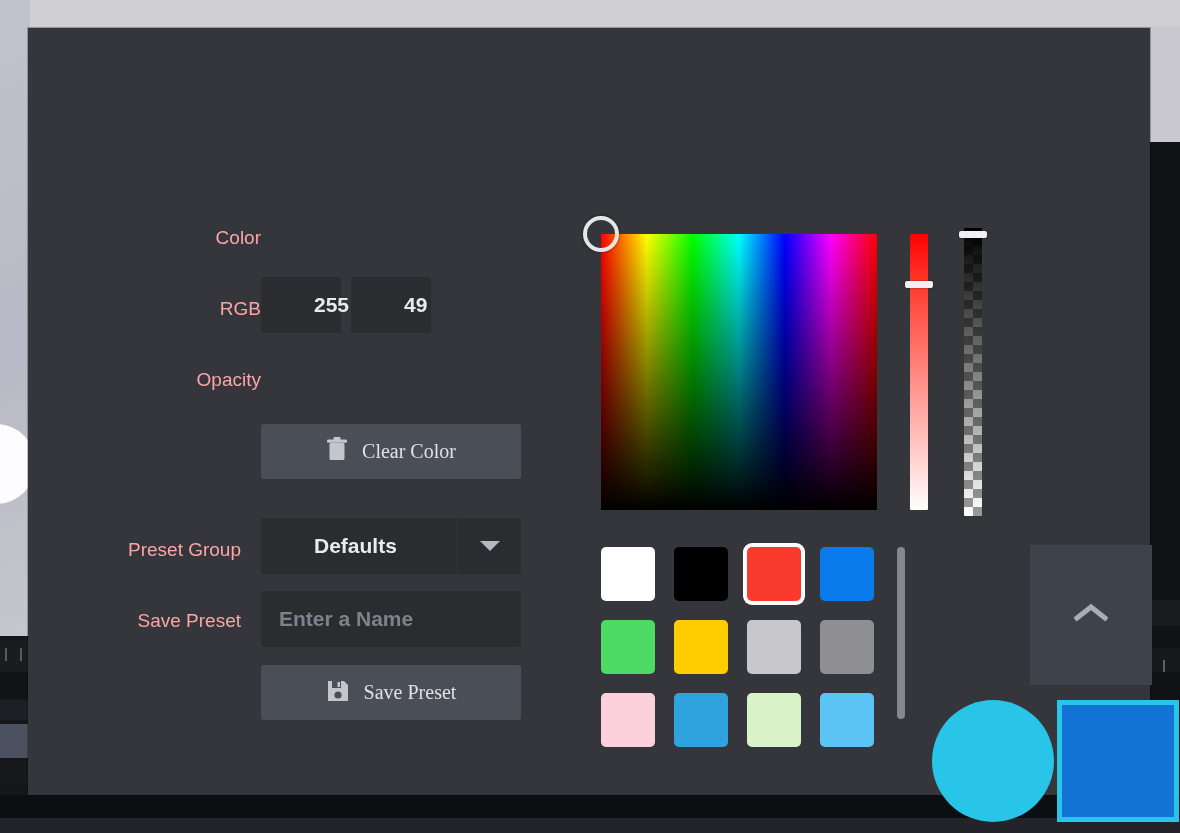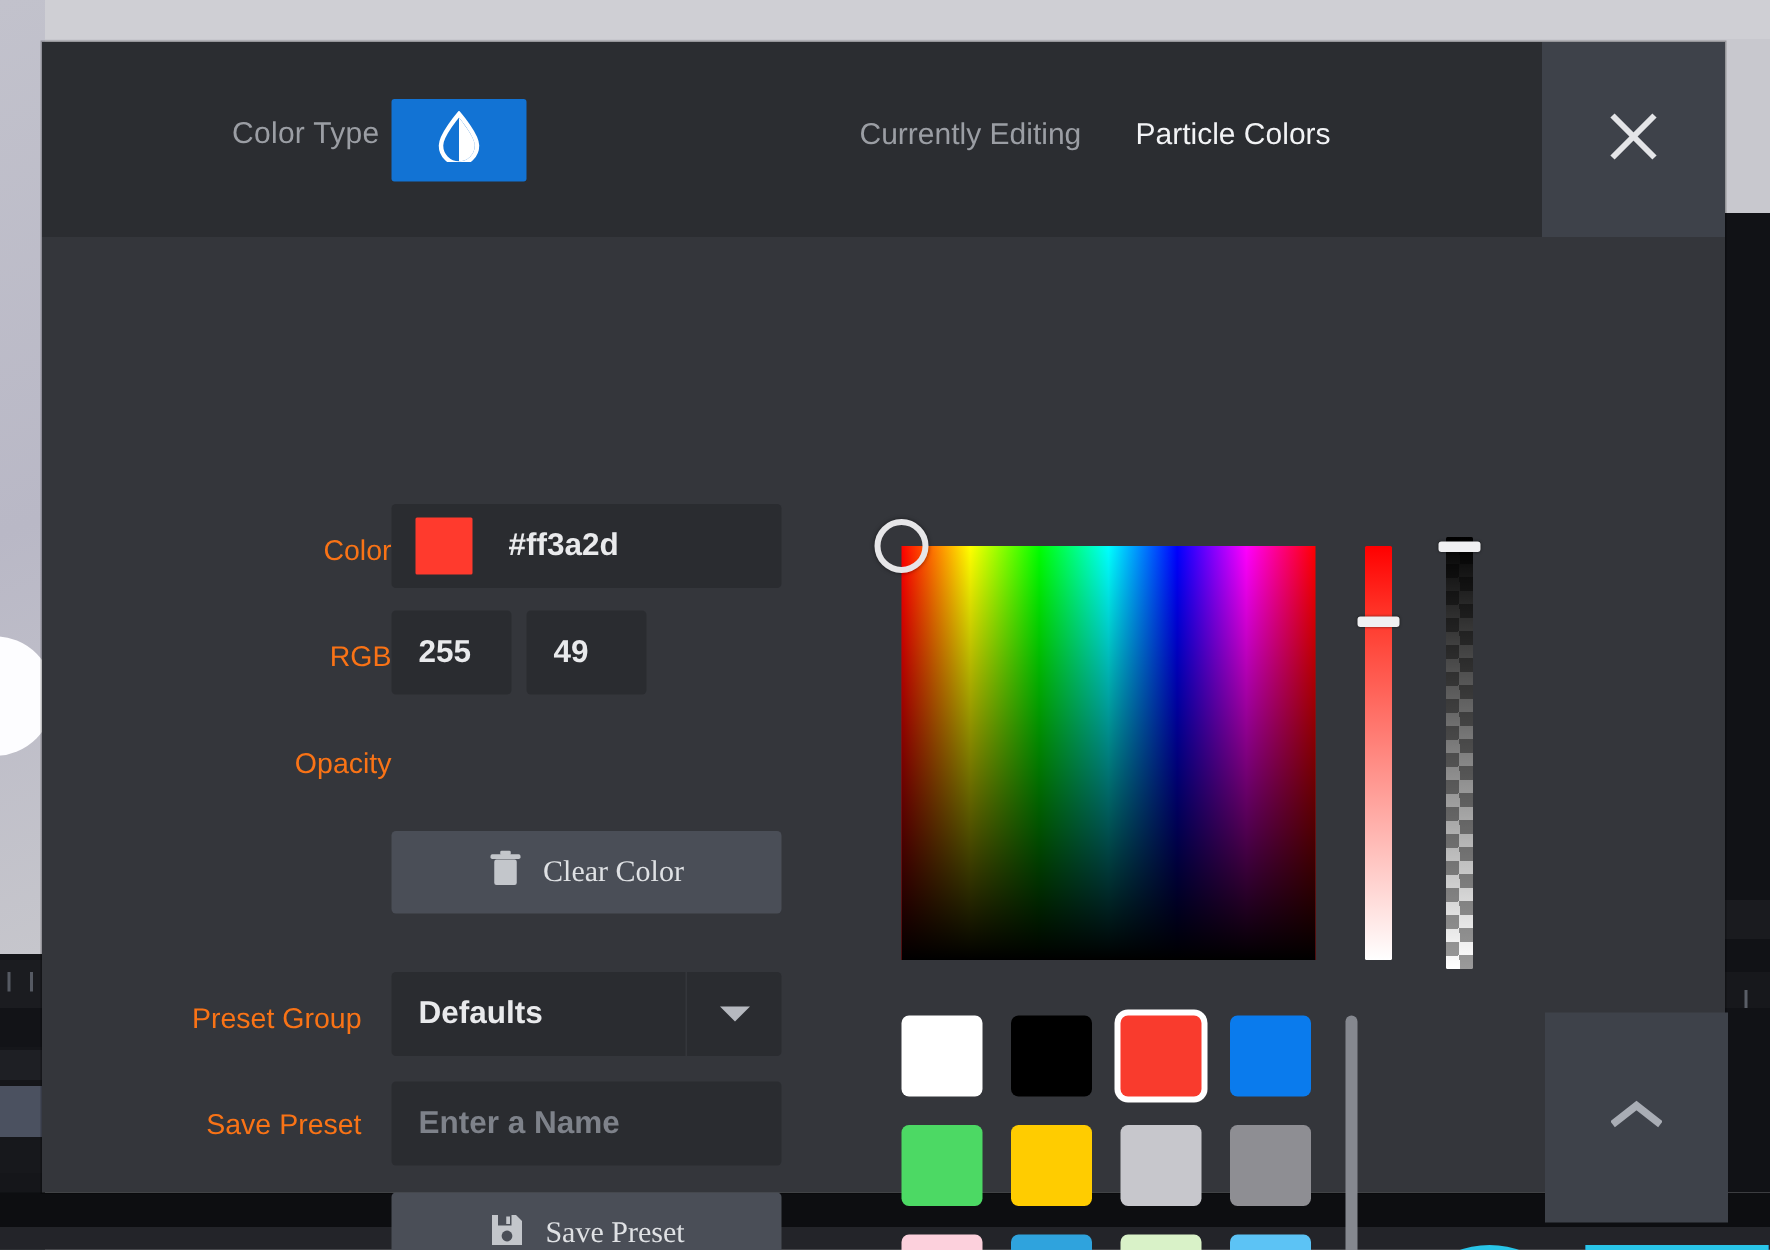--- a/index.html
+++ b/index.html
@@ -80,27 +80,27 @@
     background: #3e424a; cursor: pointer;
     display: flex; align-items: center; justify-content: center;
   }
 
   
   #modal-body { position: relative; height: 637px; }
 
   
   .form-label {
     position: absolute; width: 165px; text-align: right;
-    color: #f97316; font-size: 19px;
+    color: #fca5a5; font-size: 19px;
   }
   .field-box {
     position: absolute; background: #2a2c30; border-radius: 3px;
     display: flex; align-items: center;
   }
-  .field-value { color: #e9eaec; font-size: 21px; font-weight: bold; }
+  .field-value { color: #e9eaec; font-size: 21px; font-weight: bold; margin-left: 35px; }
   .action-button {
     position: absolute; background: #4a4e57; border-radius: 3px; cursor: pointer;
     display: flex; align-items: center; justify-content: center; gap: 14px;
   }
   .action-label { color: #dfe1e4; font-size: 20px; font-family: Liberation Serif, serif; }
 
   #label-color   { left: 68px;  top: 199px; }
   #color-field   { left: 233px; top: 178px; width: 260px; height: 56px; padding-left: 16px; }
   #color-swatch-preview {
     width: 38px; height: 38px; background: #ff3a2d; border-radius: 1px; flex: none;
@@ -222,54 +222,24 @@
   <div id="scene-right-dark"></div>
   <div id="scene-right-panel-a"></div>
   <div id="scene-right-panel-b"></div>
   <div id="scene-right-tick"></div>
   <div id="scene-bottom"></div>
   <div id="scene-bottom-line"></div>
 </div>
 
 <div id="modal">
 
-  <div id="modal-header">
-
-    <div id="color-type-label">Color Type</div>
-
-    <div id="color-type-button">
-      <span>
-        <svg width="30" height="34" viewBox="0 0 30 34">
-          <path d="M15 2 C15 2 3 16 3 23 a12 12 0 0 0 24 0 C27 16 15 2 15 2 Z" fill="none" stroke="#ffffff" stroke-width="3"></path>
-          <path d="M15 4.5 C15 4.5 25.5 17 25.5 23 a10.5 10.5 0 0 1 -10.5 10.5 Z" fill="#ffffff"></path>
-        </svg>
-      </span>
-    </div>
-
-    <div id="currently-editing-label">Currently Editing</div>
-
-    <div id="currently-editing-value">Particle Colors</div>
-
-    <div id="close-button">
-      <span>
-        <svg width="40" height="40" viewBox="0 0 40 40">
-          <line x1="6" y1="6" x2="34" y2="34" stroke="#e4e5e8" stroke-width="4"></line>
-          <line x1="34" y1="6" x2="6" y2="34" stroke="#e4e5e8" stroke-width="4"></line>
-        </svg>
-      </span>
-    </div>
-  </div>
 
   <div id="modal-body">
 
     <div class="form-label" id="label-color">Color</div>
-    <div class="field-box" id="color-field">
-      <div id="color-swatch-preview" style="background: rgb(255, 58, 45);"></div>
-      <span class="field-value" id="color-hex-value">#ff3a2d</span>
-    </div>
 
     <div class="form-label" id="label-rgb">RGB</div>
     <div class="field-box rgb-box" id="rgb-r">
       <span class="field-value">255</span>
     </div>
     <div class="field-box rgb-box" id="rgb-g">
       <span class="field-value">49</span>
     </div>
 
     <div class="form-label" id="label-opacity">Opacity</div>

